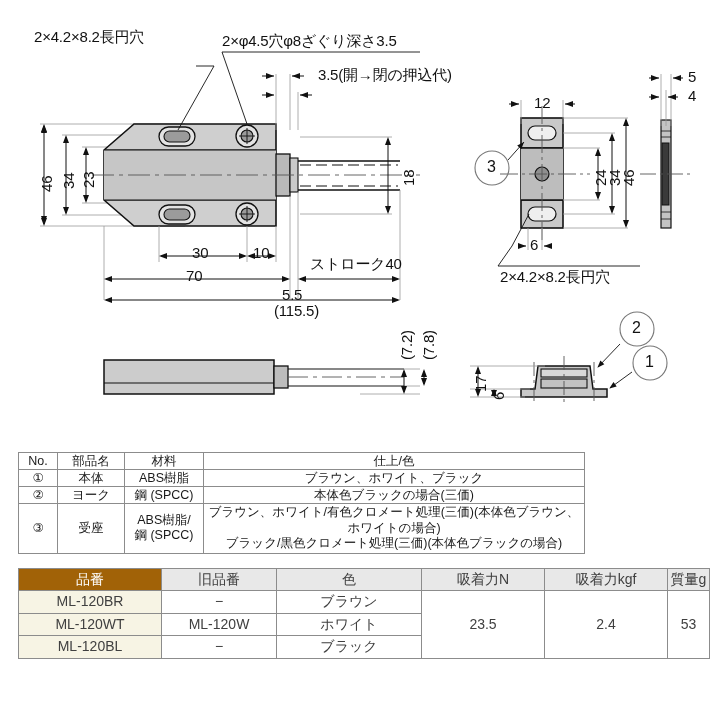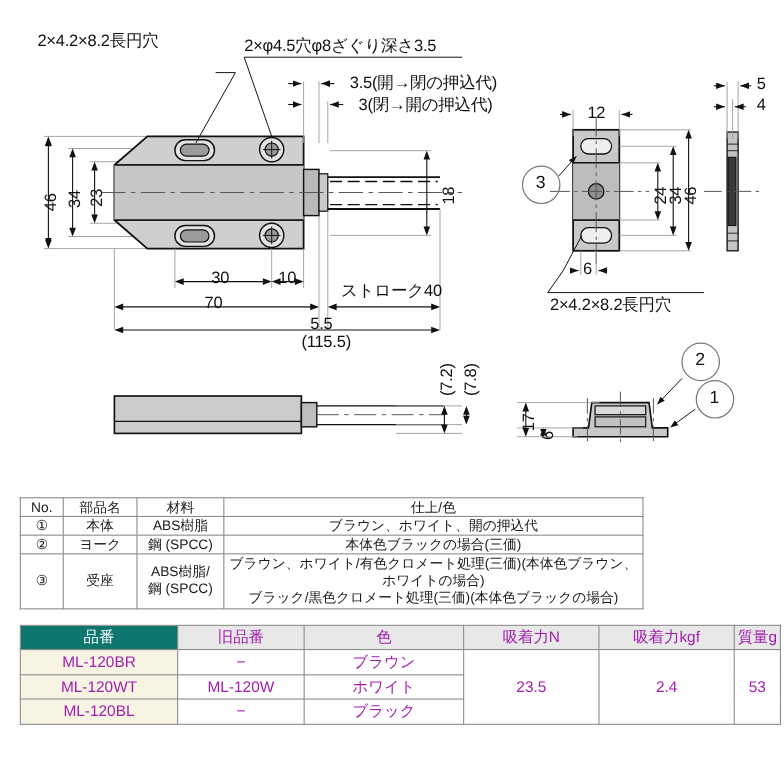--- a/index.html
+++ b/index.html
@@ -15,23 +15,23 @@
   #mat-table{left:18px;top:452px;width:567px;font-size:12.5px;}
   #mat-table th,#mat-table td{border:1px solid #8c8c8c;padding:1px 2px;text-align:center;
       vertical-align:middle;color:#1a1a1a;font-weight:normal;line-height:1.12;background:#fff;}
   #mat-table th{font-weight:normal;}
   #mat-table .c-no{width:34px;margin-top:28px;}
   #mat-table .c-part{width:62px;}
   #mat-table .c-mat{width:74px;}
   #mat-table .two-line{line-height:1.25;}
   #prod-table{left:18px;top:568px;width:692px;font-size:14px;}
   #prod-table th,#prod-table td{border:1px solid #8c8c8c;padding:3px 2px;text-align:center;
-      vertical-align:middle;color:#a21caf;font-weight:normal;line-height:1.1;background:#fff;}
+      vertical-align:middle;color:#404040;font-weight:normal;line-height:1.1;background:#fff;}
   #prod-table th{background:#e8e8e8;}
-  #prod-table th.hl{background:#0f766e;color:#ffffff;}
+  #prod-table th.hl{background:#a16207;color:#ffffff;}
   #prod-table td.hl{background:#f7f4e4;}
   #prod-table .c-pn{width:138px;}
   #prod-table .c-old{width:110px;}
   #prod-table .c-col{width:140px;}
   #prod-table .c-n{width:118px;}
   #prod-table .c-kgf{width:118px;}
   #note{position:absolute;left:18px;top:672px;font-size:14px;color:#1a1a1a;}
   .callout-num{position:absolute;font-size:16px;color:#111;}
 </style>
 </head>
@@ -289,21 +289,20 @@
       <path d="M478,397 L475,389 L481,389 Z" fill="#111" stroke="none"></path>
       <line x1="494" y1="391" x2="494" y2="395" stroke="#111"></line>
       <path d="M494,389 L491,396 L497,396 Z" fill="#111" stroke="none"></path>
       <path d="M494,397 L491,390 L497,390 Z" fill="#111" stroke="none"></path>
     </g>
   </svg>
 
   <div class="lbl" style="left:34px;top:28px;">2×4.2×8.2長円穴</div>
   <div class="lbl" style="left:222px;top:32px;">2×φ4.5穴φ8ざぐり深さ3.5</div>
   <div class="lbl" style="left:318px;top:66px;">3.5(開→閉の押込代)</div>
-  <div class="lbl" style="left:326px;top:86px;">3(閉→開の押込代)</div>
 
   <div class="lbl dim vert" style="left:38px;top:192px;">46</div>
   <div class="lbl dim vert" style="left:60px;top:189px;">34</div>
   <div class="lbl dim vert" style="left:80px;top:188px;">23</div>
 
   <div class="lbl dim" style="left:192px;top:244px;">30</div>
   <div class="lbl dim" style="left:253px;top:244px;">10</div>
   <div class="lbl dim" style="left:186px;top:267px;">70</div>
   <div class="lbl dim" style="left:282px;top:286px;">5.5</div>
   <div class="lbl dim" style="left:226px;top:302px;margin-left:48px;">(115.5)</div>
@@ -334,21 +333,21 @@
         <tr>
       <th class="c-no">No.</th>
       <th class="c-part">部品名</th>
       <th class="c-mat">材料</th>
       <th>仕上/色</th>
     </tr>
     <tr>
       <td>①</td>
       <td>本体</td>
       <td>ABS樹脂</td>
-      <td>ブラウン、ホワイト、開の押込代</td>
+      <td>ブラウン、ホワイト、ブラック</td>
     </tr>
     <tr>
       <td>②</td>
       <td>ヨーク</td>
       <td>鋼 (SPCC)</td>
       <td>本体色ブラックの場合(三価)</td>
     </tr>
     <tr>
       <td>③</td>
       <td>受座</td>

